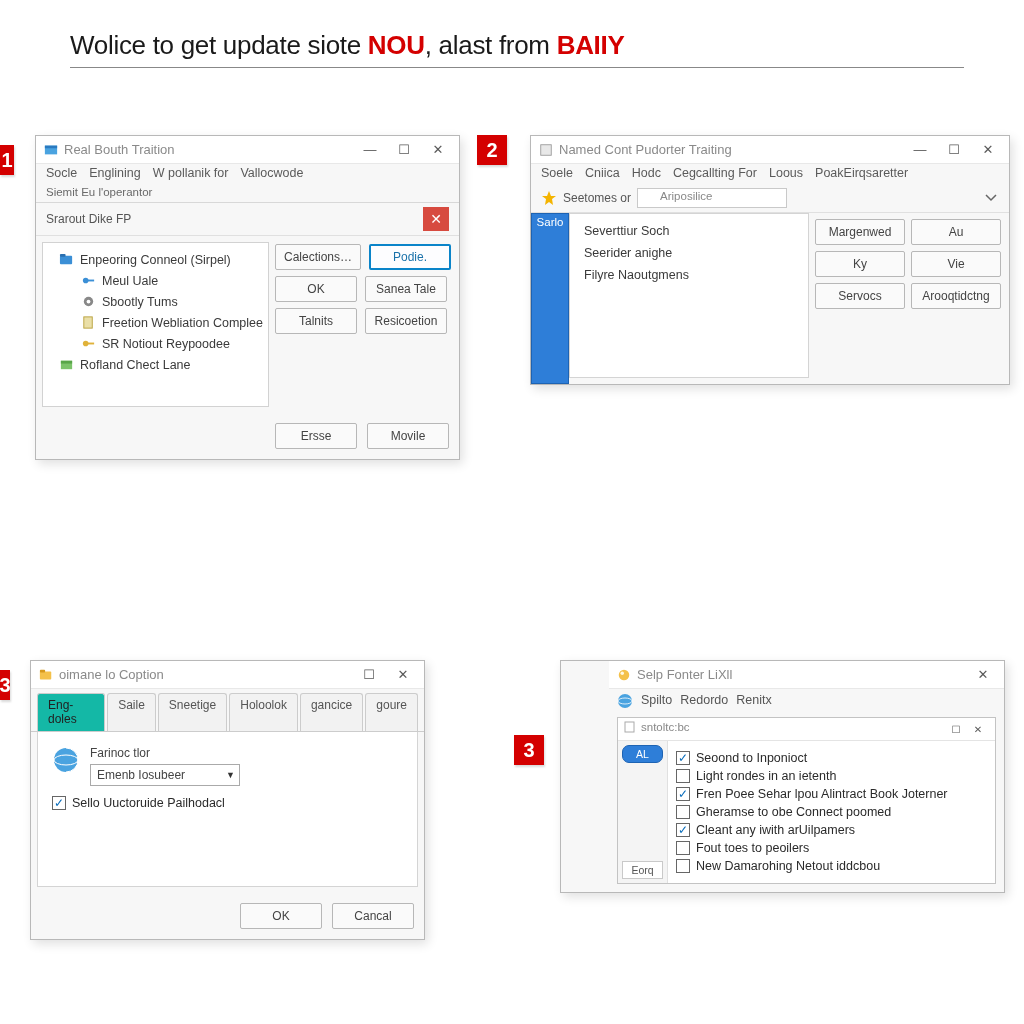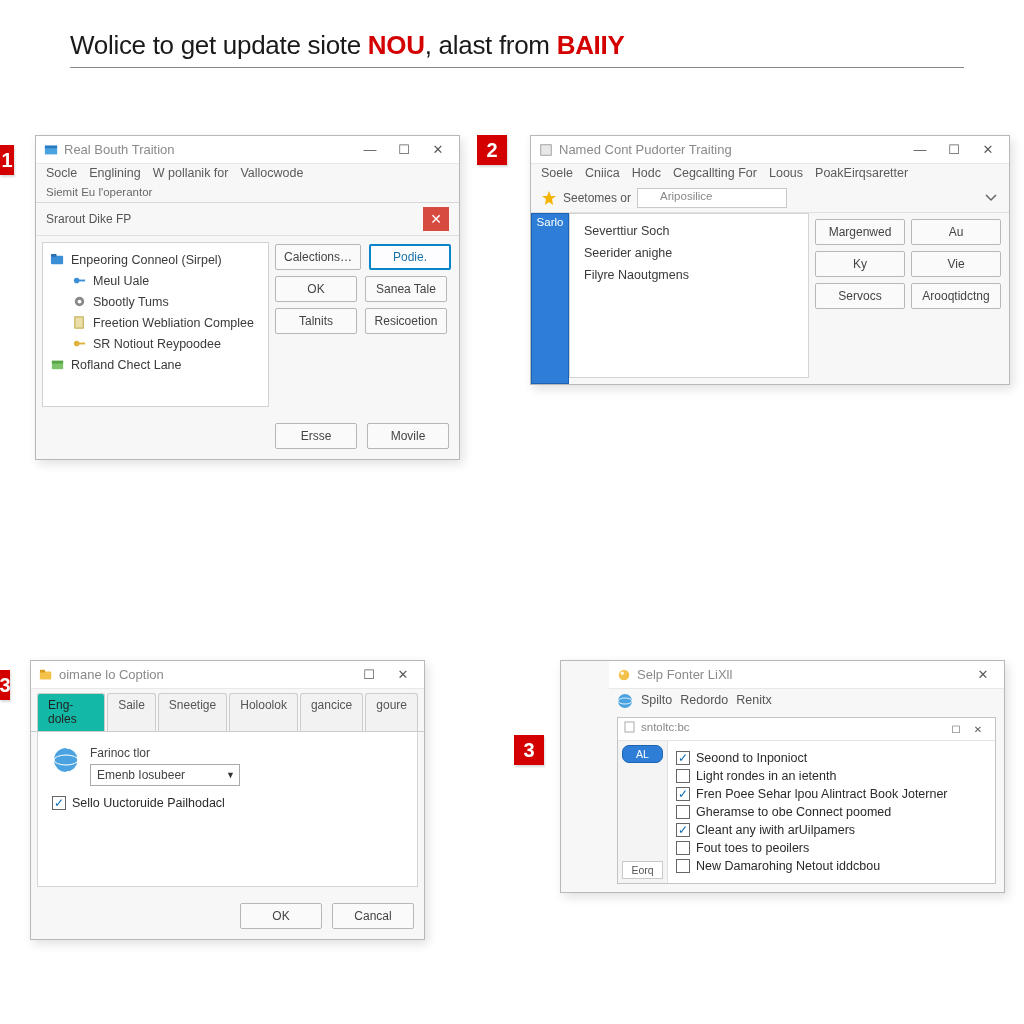--- a/index.html
+++ b/index.html
@@ -107,21 +107,21 @@
     background: #d74a3f;
     color: #fff;
     display: flex; align-items: center; justify-content: center;
     font-size: 14px;
   }
   .body-row { display: flex; }
   .treepane {
     background: #fff;
     border: 1px solid #d2d2d2;
     margin: 6px;
-    padding: 6px 7px;
+    padding: 6px 16px;
     overflow: hidden;
   }
   .tree-items li {
     list-style: none;
     display: flex;
     align-items: center;
     gap: 6px;
     padding: 3px 0;
     color: #3a3a3a;
     font-size: 12.5px;

